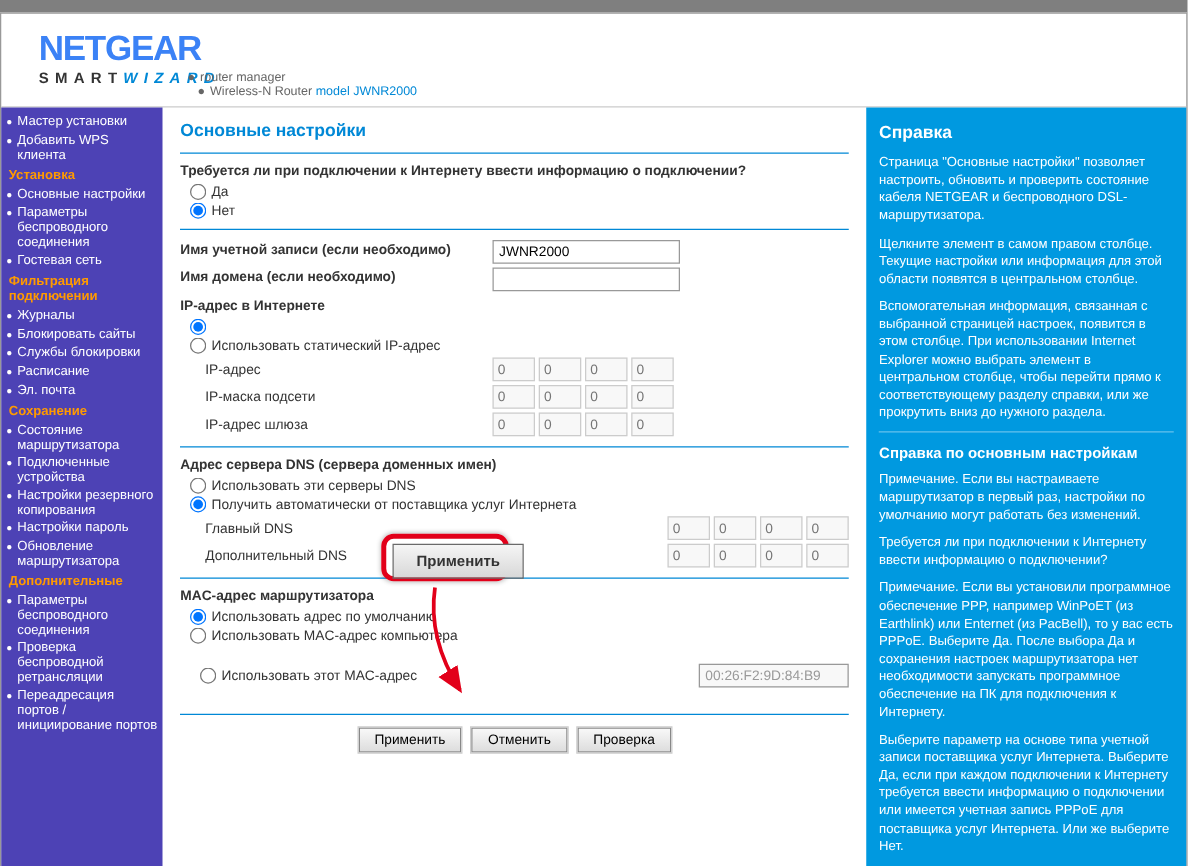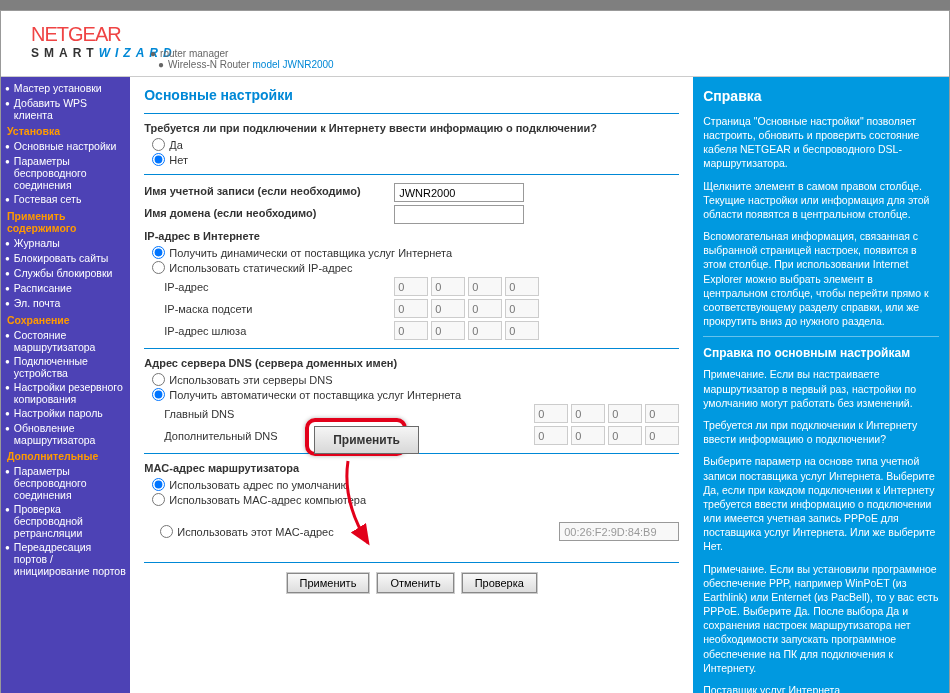--- a/index.html
+++ b/index.html
@@ -1,39 +1,39 @@
 <!DOCTYPE html>
 <html><head>
 <meta charset="utf-8">
 <style>
 *{box-sizing:border-box;margin:0;padding:0;font-family:Arial,Helvetica,sans-serif}
 body{background:#7f7f7f;display:flex;justify-content:center;padding:10px}
 .browser{width:950px;background:#fff;border:1px solid #999}
 .header{padding:12px 30px 6px;border-bottom:1px solid #ccc}
-.nglogo{font-family:'Arial Black',Arial,sans-serif;font-size:20px;font-weight:400;letter-spacing:-1px;color:#ef4444}
+.nglogo{font-family:'Arial Black',Arial,sans-serif;font-size:28px;font-weight:700;letter-spacing:-1px;color:#3b82f6}
 .smart{font-size:12px;letter-spacing:5px;color:#333;font-weight:bold}
 .smart .wiz{color:#0088d6;font-style:italic}
 .subh{font-size:10px;color:#666;margin-left:119px;margin-top:-12px}
 .subh .bullet{color:#666;margin-right:4px}
 .subh .model{color:#0088d6}
 .subh .block{display:block;margin-left:8px}
 .layout{display:flex;min-height:620px}
 .sidebar{width:148px;background:#4d42b5;color:#fff;font-size:10.5px;padding:4px 0}
 .sidebar .grp{color:#ff9a00;font-weight:bold;padding:3px 6px 2px}
 .sidebar .item{display:flex;align-items:flex-start;padding:1px 4px;color:#fff;cursor:pointer}
 .sidebar .dot{color:#fff;margin-right:4px;font-size:8px;line-height:13px}
 .main{flex:1;padding:10px 14px;font-size:11px;color:#333}
 .main h2{color:#0088d6;font-size:14px;font-weight:bold;margin-bottom:10px}
 .sep{border-top:1px solid #0088d6;margin:8px 0}
 .q{font-weight:bold;margin-bottom:4px}
 .rad{display:flex;align-items:center;gap:4px;margin:2px 0 2px 8px}
 .row{display:flex;align-items:center;margin:3px 0}
 .lbl{width:250px}
 .lbli{width:250px;padding-left:20px}
-.inp{border:1px solid #999;padding:2px 4px;height:19px;font-size:11px;width:130px}
+.inp{border:1px solid #999;padding:2px 4px;height:19px;font-size:11px;width:150px}
 .ipg{display:flex;gap:3px}
 .ipg input{width:34px;text-align:left;border:1px solid #ccc;background:#f8f8f8;color:#999;padding:2px 3px;height:19px;font-size:11px}
 .btns{display:flex;gap:8px;justify-content:center;margin-top:10px}
 .btn{border:1px solid #888;background:linear-gradient(#f8f8f8,#ddd);padding:3px 12px;font-size:11px;cursor:pointer;outline:1px solid #ccc}
 .help{width:290px;background:#0099e0;color:#fff;font-size:10.5px;padding:10px;line-height:1.35}
 .help h2{font-size:14px;margin-bottom:8px}
 .help h3{font-size:12px;margin:8px 0 6px}
 .help p{margin-bottom:8px}
 .help hr{border:none;border-top:1px solid rgba(255,255,255,.4);margin:8px 0}
 .help b{font-weight:normal}
@@ -74,21 +74,21 @@
           <span>Основные настройки</span>
         </div>
       <div class="item">
           <span class="dot">●</span>
           <span>Параметры беспроводного соединения</span>
         </div>
       <div class="item">
           <span class="dot">●</span>
           <span>Гостевая сеть</span>
         </div>
-      <div class="grp">Применить содержимого</div>
+      <div class="grp">Фильтрация подключении</div>
       <div class="item">
           <span class="dot">●</span>
           <span>Журналы</span>
         </div>
       <div class="item">
           <span class="dot">●</span>
           <span>Блокировать сайты</span>
         </div>
       <div class="item">
           <span class="dot">●</span>
@@ -158,21 +158,20 @@
         <input class="inp" value="JWNR2000" style="">
         </div>
       <div class="row">
           <span class="lbl q">Имя домена (если необходимо)</span>
         <input class="inp" value="" style="">
         </div>
 
       <div class="q" style="margin-top:6px">IP-адрес в Интернете</div>
       <label class="rad">
           <input type="radio" name="ip" checked="" style="">
-          <span>Получить динамически от поставщика услуг Интернета</span>
         </label>
       <label class="rad">
           <input type="radio" name="ip" style="">
           <span>Использовать статический IP-адрес</span>
         </label>
       <div class="row">
           <span class="lbli">IP-адрес</span>
         <span class="ipg">
             <input placeholder="0" style="">
             <input placeholder="0" style="">
@@ -267,19 +266,19 @@
 
     <div class="help">
       <h2>Справка</h2>
       <p>Страница "Основные настройки" позволяет настроить, обновить и проверить состояние кабеля NETGEAR и беспроводного DSL-маршрутизатора.</p>
       <p>Щелкните элемент в самом правом столбце. Текущие настройки или информация для этой области появятся в центральном столбце.</p>
       <p>Вспомогательная информация, связанная с выбранной страницей настроек, появится в этом столбце. При использовании Internet Explorer можно выбрать элемент в центральном столбце, чтобы перейти прямо к соответствующему разделу справки, или же прокрутить вниз до нужного раздела.</p>
       <hr>
       <h3>Справка по основным настройкам</h3>
       <p><b>Примечание.</b><span> Если вы настраиваете маршрутизатор в первый раз, настройки по умолчанию могут работать без изменений.</span></p>
       <p><b>Требуется ли при подключении к Интернету ввести информацию о подключении?</b></p>
+      <p><b>Примечание.</b><span> Если вы установили программное обеспечение PPP, например WinPoET (из Earthlink) или Enternet (из PacBell), то у вас есть PPPoE. Выберите </span><b>Да</b><span>. После выбора Да и сохранения настроек маршрутизатора нет необходимости запускать программное обеспечение на ПК для подключения к Интернету.</span></p>
       <p><span>Выберите параметр на основе типа учетной записи поставщика услуг Интернета. Выберите </span><b>Да</b><span>, если при каждом подключении к Интернету требуется ввести информацию о подключении или имеется учетная запись PPPoE для поставщика услуг Интернета. Или же выберите </span><b>Нет</b><span>.</span></p>
-      <p><b>Примечание.</b><span> Если вы установили программное обеспечение PPP, например WinPoET (из Earthlink) или Enternet (из PacBell), то у вас есть PPPoE. Выберите </span><b>Да</b><span>. После выбора Да и сохранения настроек маршрутизатора нет необходимости запускать программное обеспечение на ПК для подключения к Интернету.</span></p>
       <p><b>Поставщик услуг Интернета</b></p>
 
     </div>
   </div>
 </div>
 
 </body></html>

